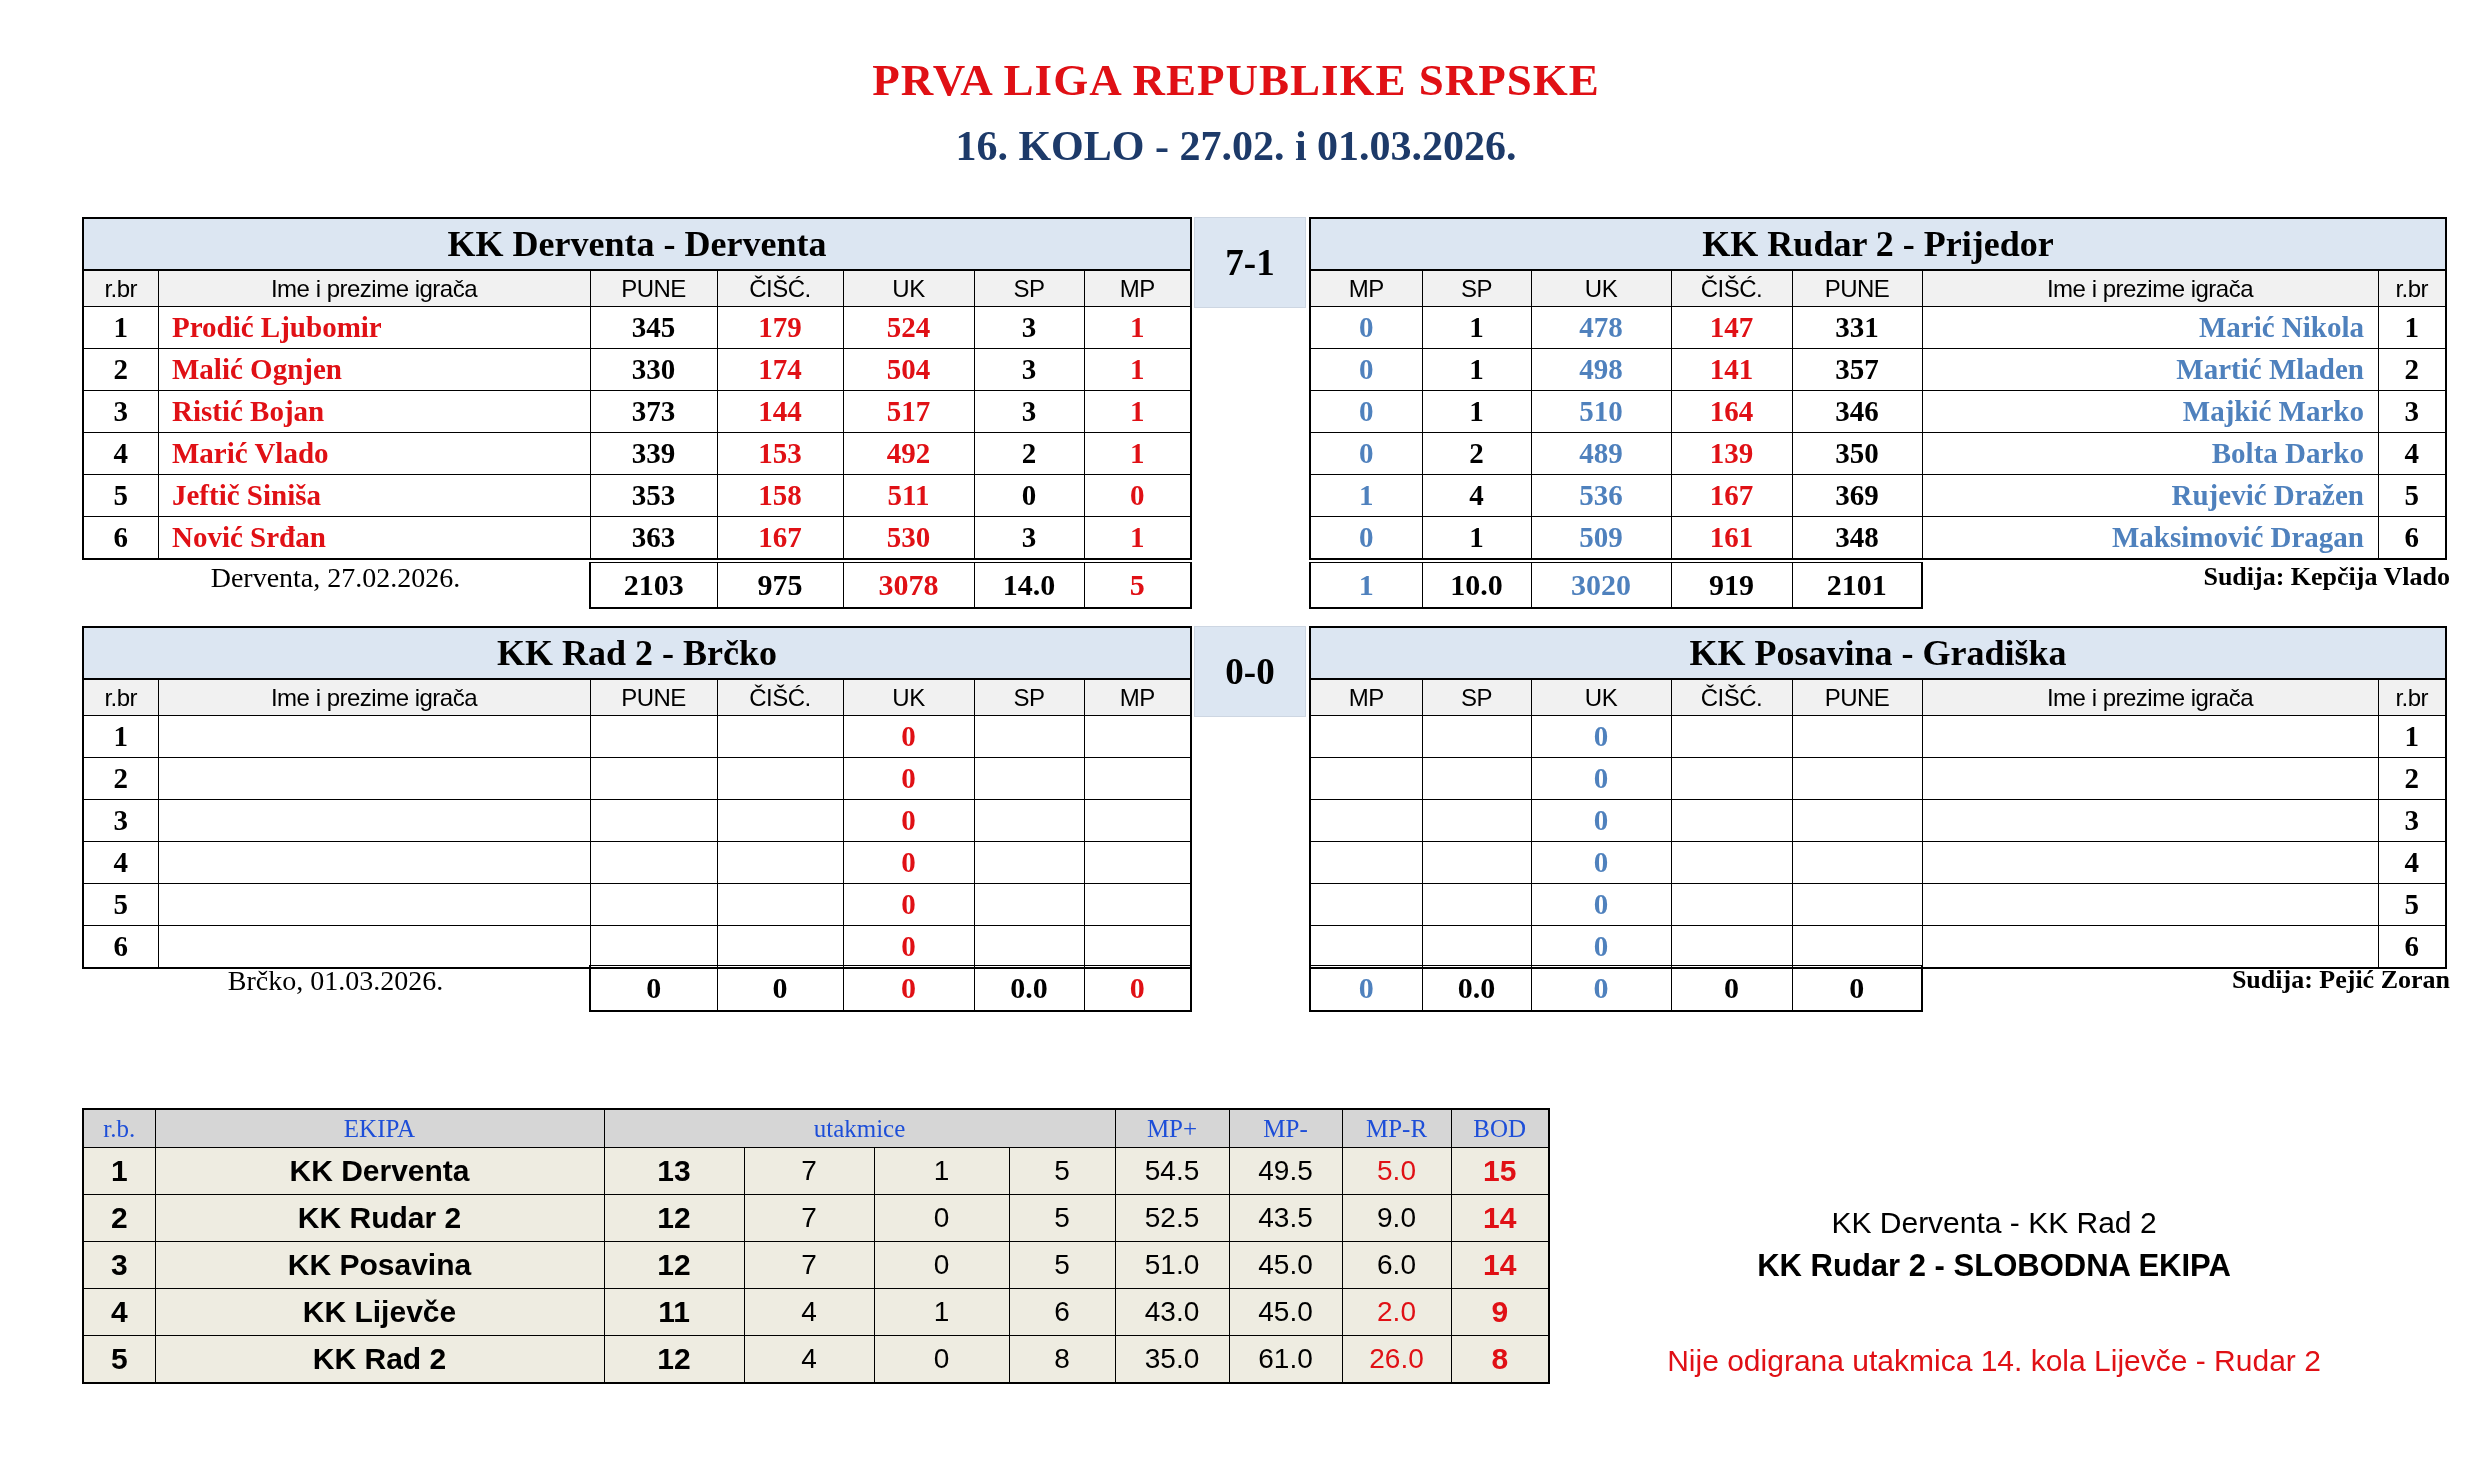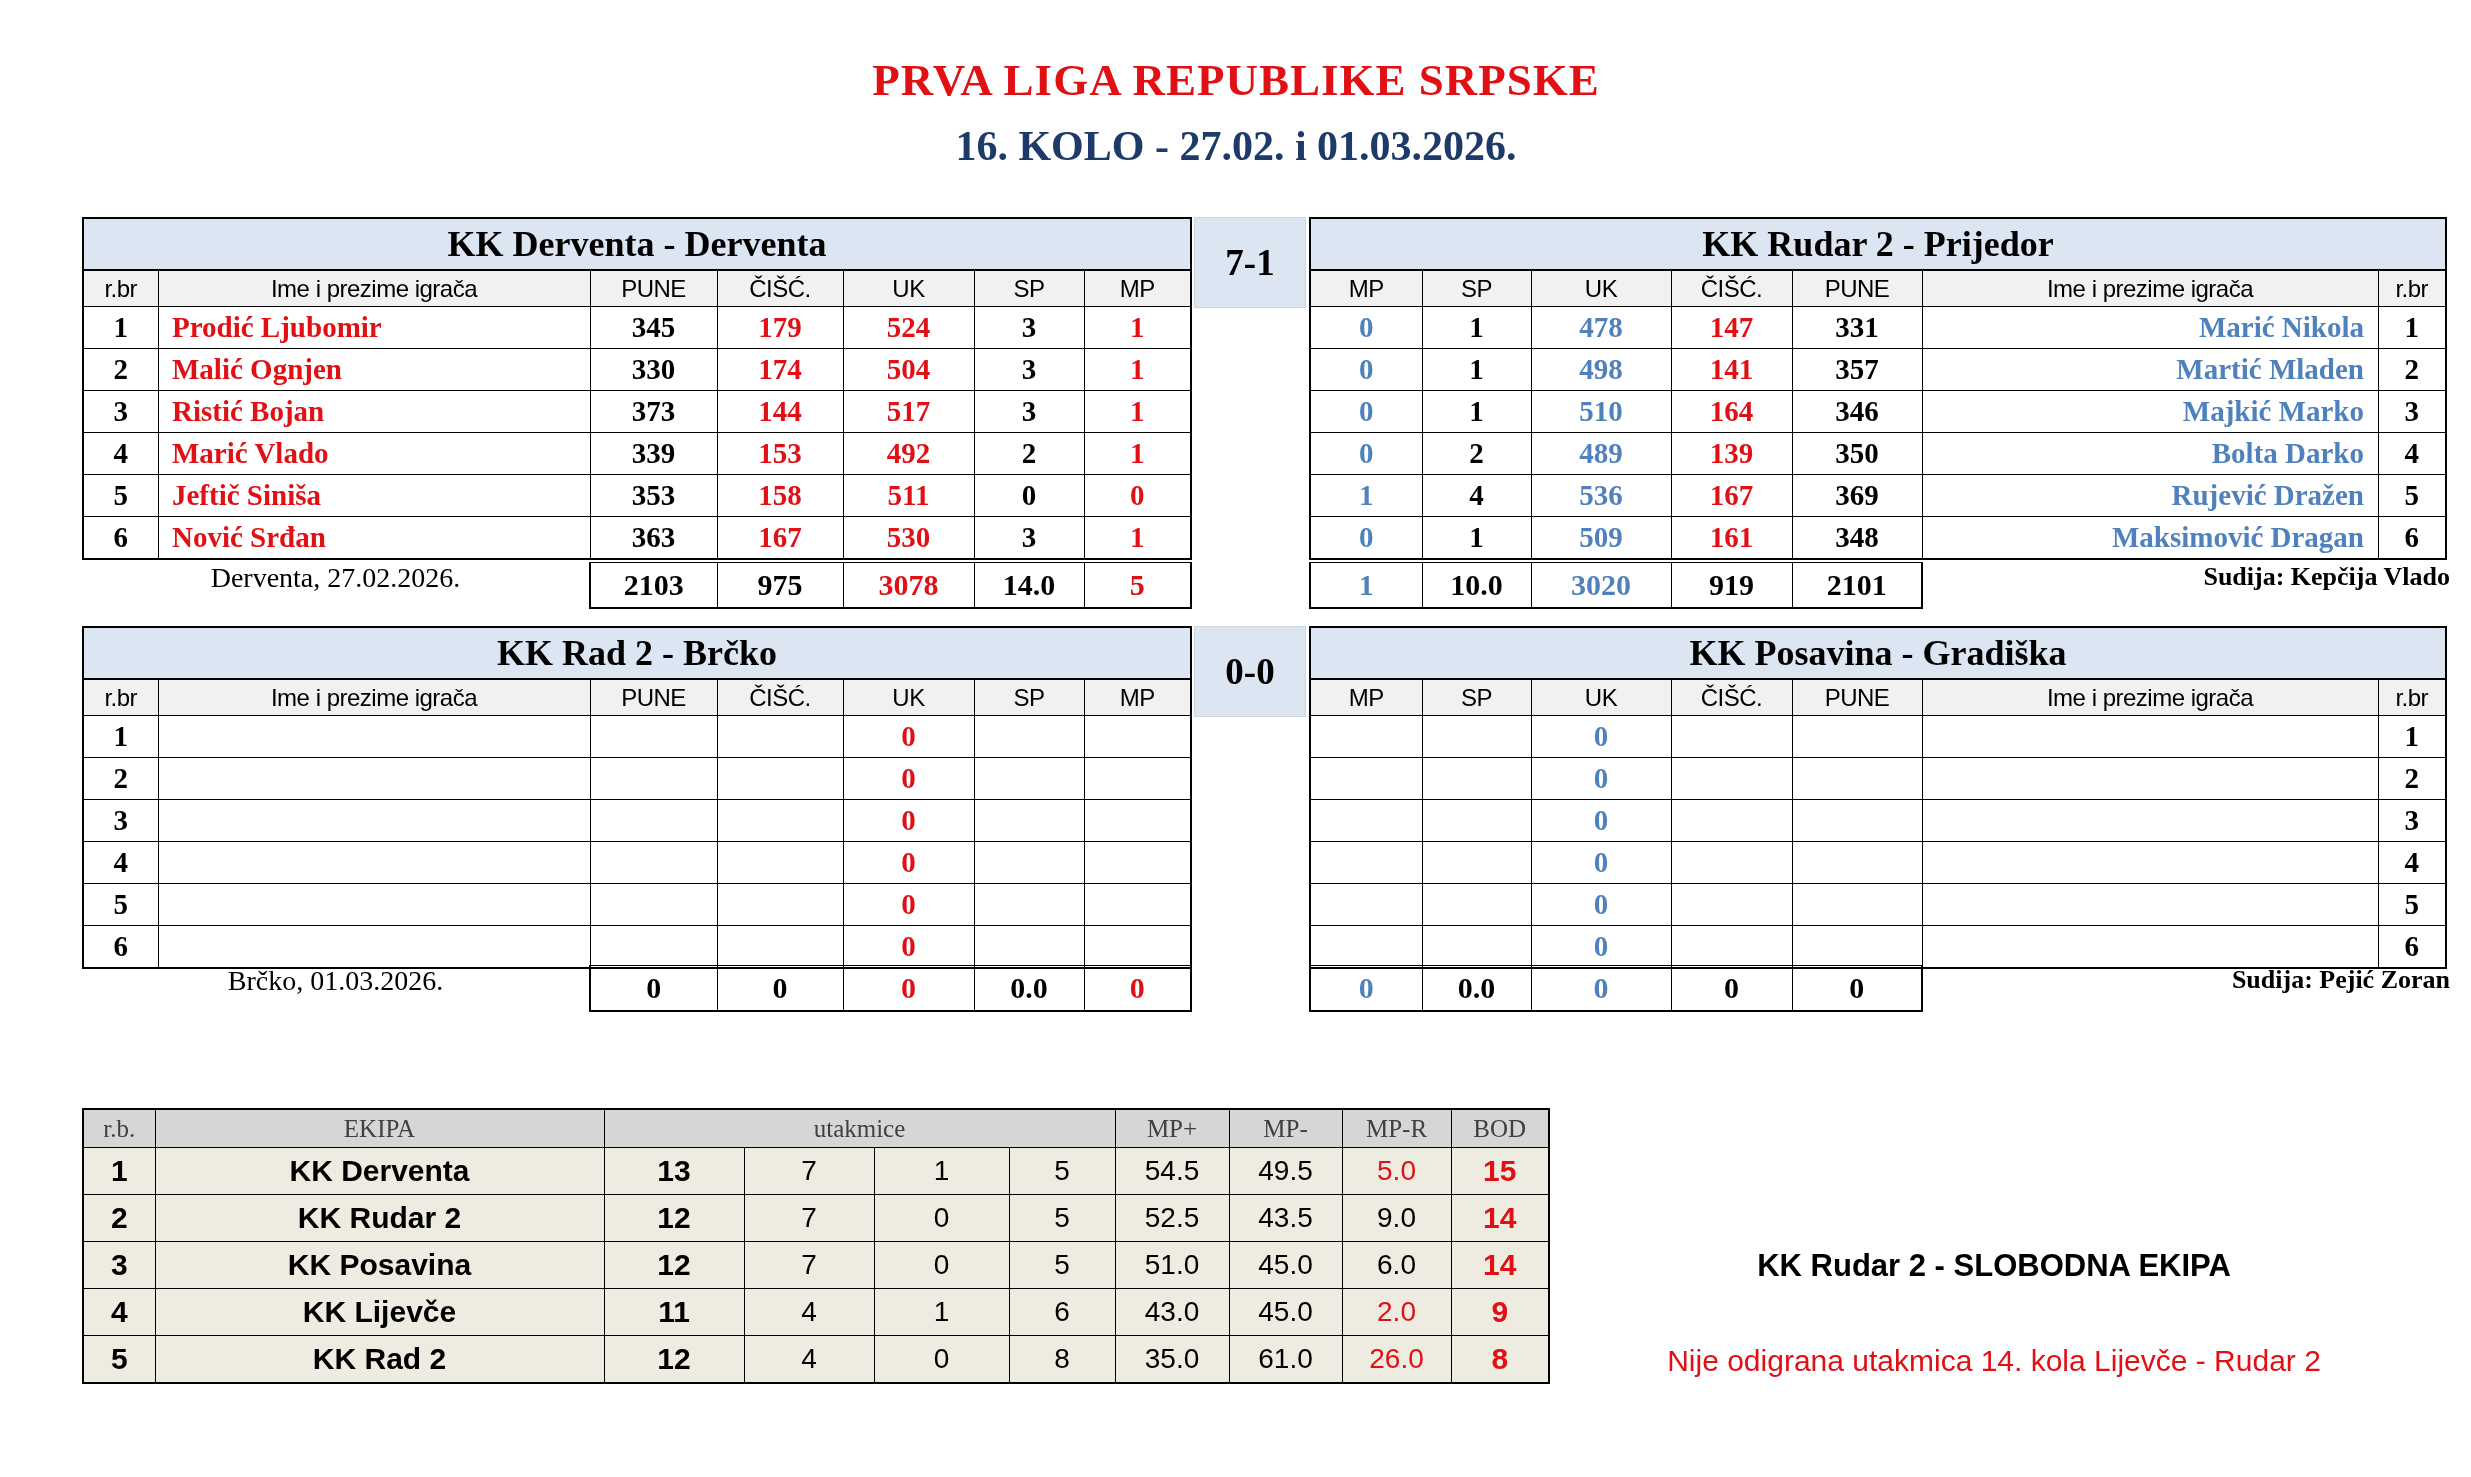--- a/index.html
+++ b/index.html
@@ -53,21 +53,21 @@
   .score-box{position:absolute;left:1194px;width:110px;height:89px;background:var(--team-bg);
     border:1.9px solid #cdd6e2;display:flex;align-items:center;justify-content:center;
     font:bold 37px "Liberation Serif",serif;color:#000;}
 
   
   table.standings{position:absolute;left:82px;top:1108px;border-collapse:collapse;
     table-layout:fixed;border:2.9px solid #000;}
   table.standings th, table.standings td{border:1.9px solid #000;text-align:center;
     padding:0;white-space:nowrap;}
   table.standings th{background:var(--st-head-bg);height:37px;
-    font:25px "Liberation Serif",serif;font-weight:normal;color:#404040;}
+    font:25px "Liberation Serif",serif;font-weight:normal;color:#1d4ed8;}
   table.standings td{background:var(--st-row-bg);height:46px;
     font:28px "Liberation Sans",sans-serif;color:#000;}
   table.standings td.b{font-weight:bold;font-size:30px;}
   table.standings td.red{color:var(--red);}
   table.standings td.bod{font-weight:bold;color:var(--red);font-size:30px;}
   .kolo-title{position:absolute;left:1545px;top:1110px;width:898px;text-align:center;
     font:36px "Liberation Sans",sans-serif;}
   .fixture{position:absolute;left:1545px;width:898px;text-align:center;
     font:30px "Liberation Sans",sans-serif;}
   .fixture.f1{top:1162px;}
@@ -561,17 +561,18 @@
       <td>0</td>
       <td>8</td>
       <td>35.0</td>
       <td>61.0</td>
       <td class="red">26.0</td>
       <td class="bod">8</td>
         </tr>
       </tbody>
     </table>
 
+  <div class="fixture f2">KK Derventa - KK Rad 2</div>
   <div class="fixture f3">KK Rudar 2 - SLOBODNA EKIPA</div>
   <div class="note">Nije odigrana utakmica 14. kola Lijevče - Rudar 2</div>
 
 </div>
 
 
 </body></html>

